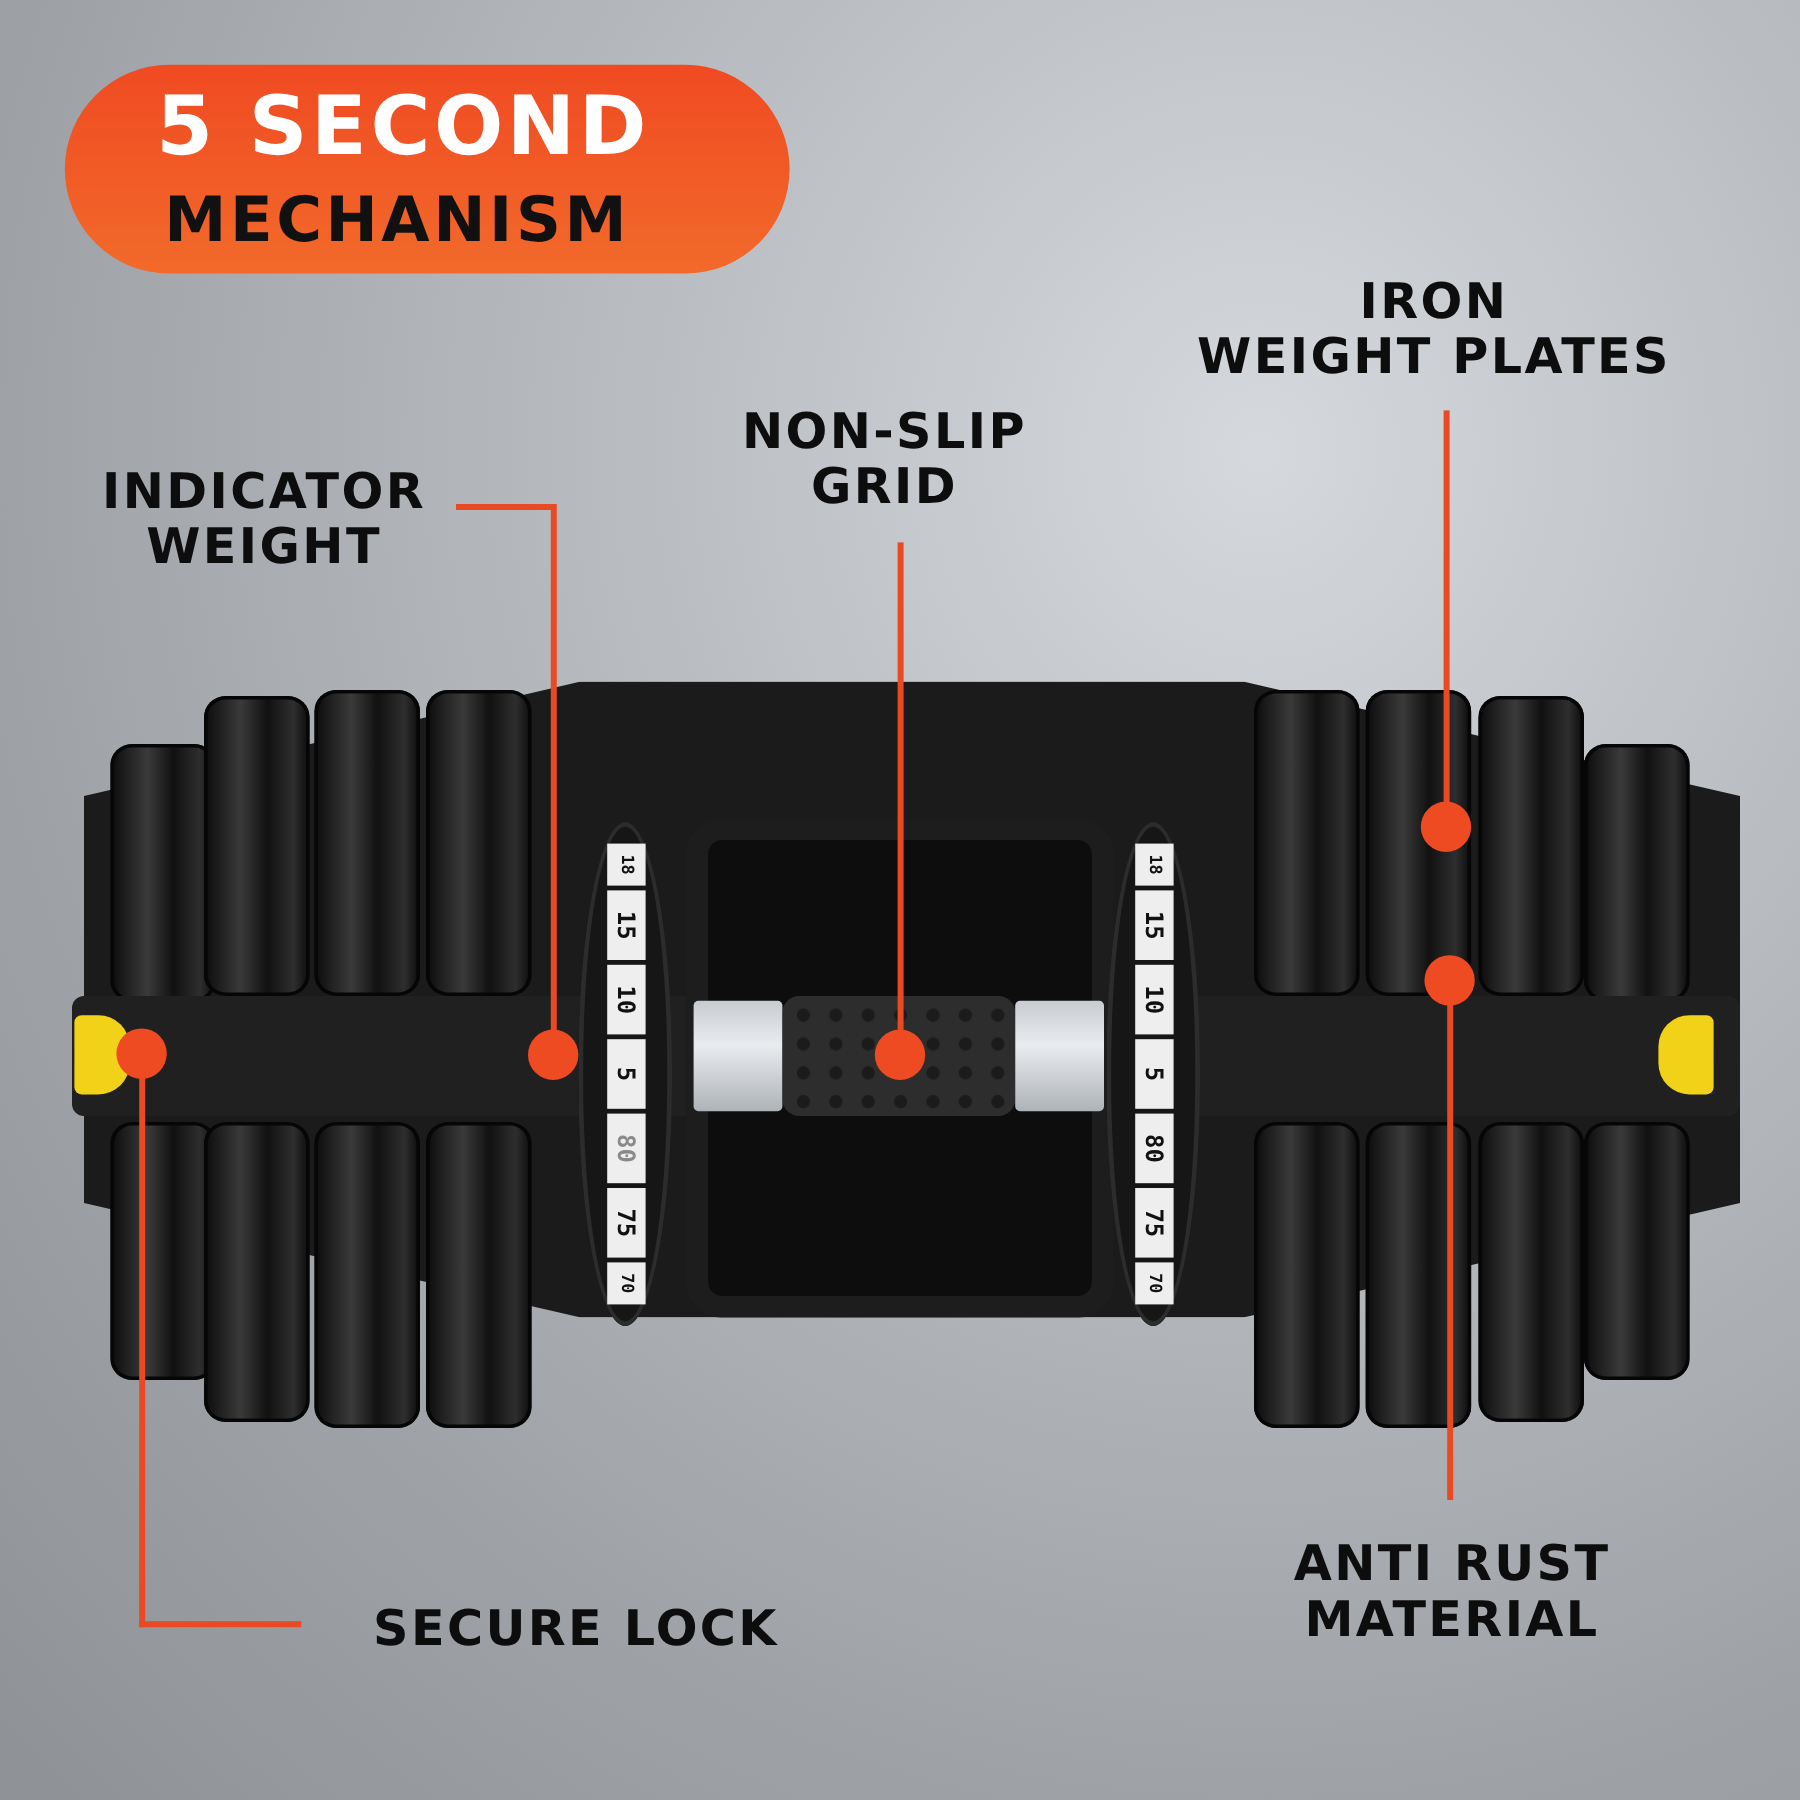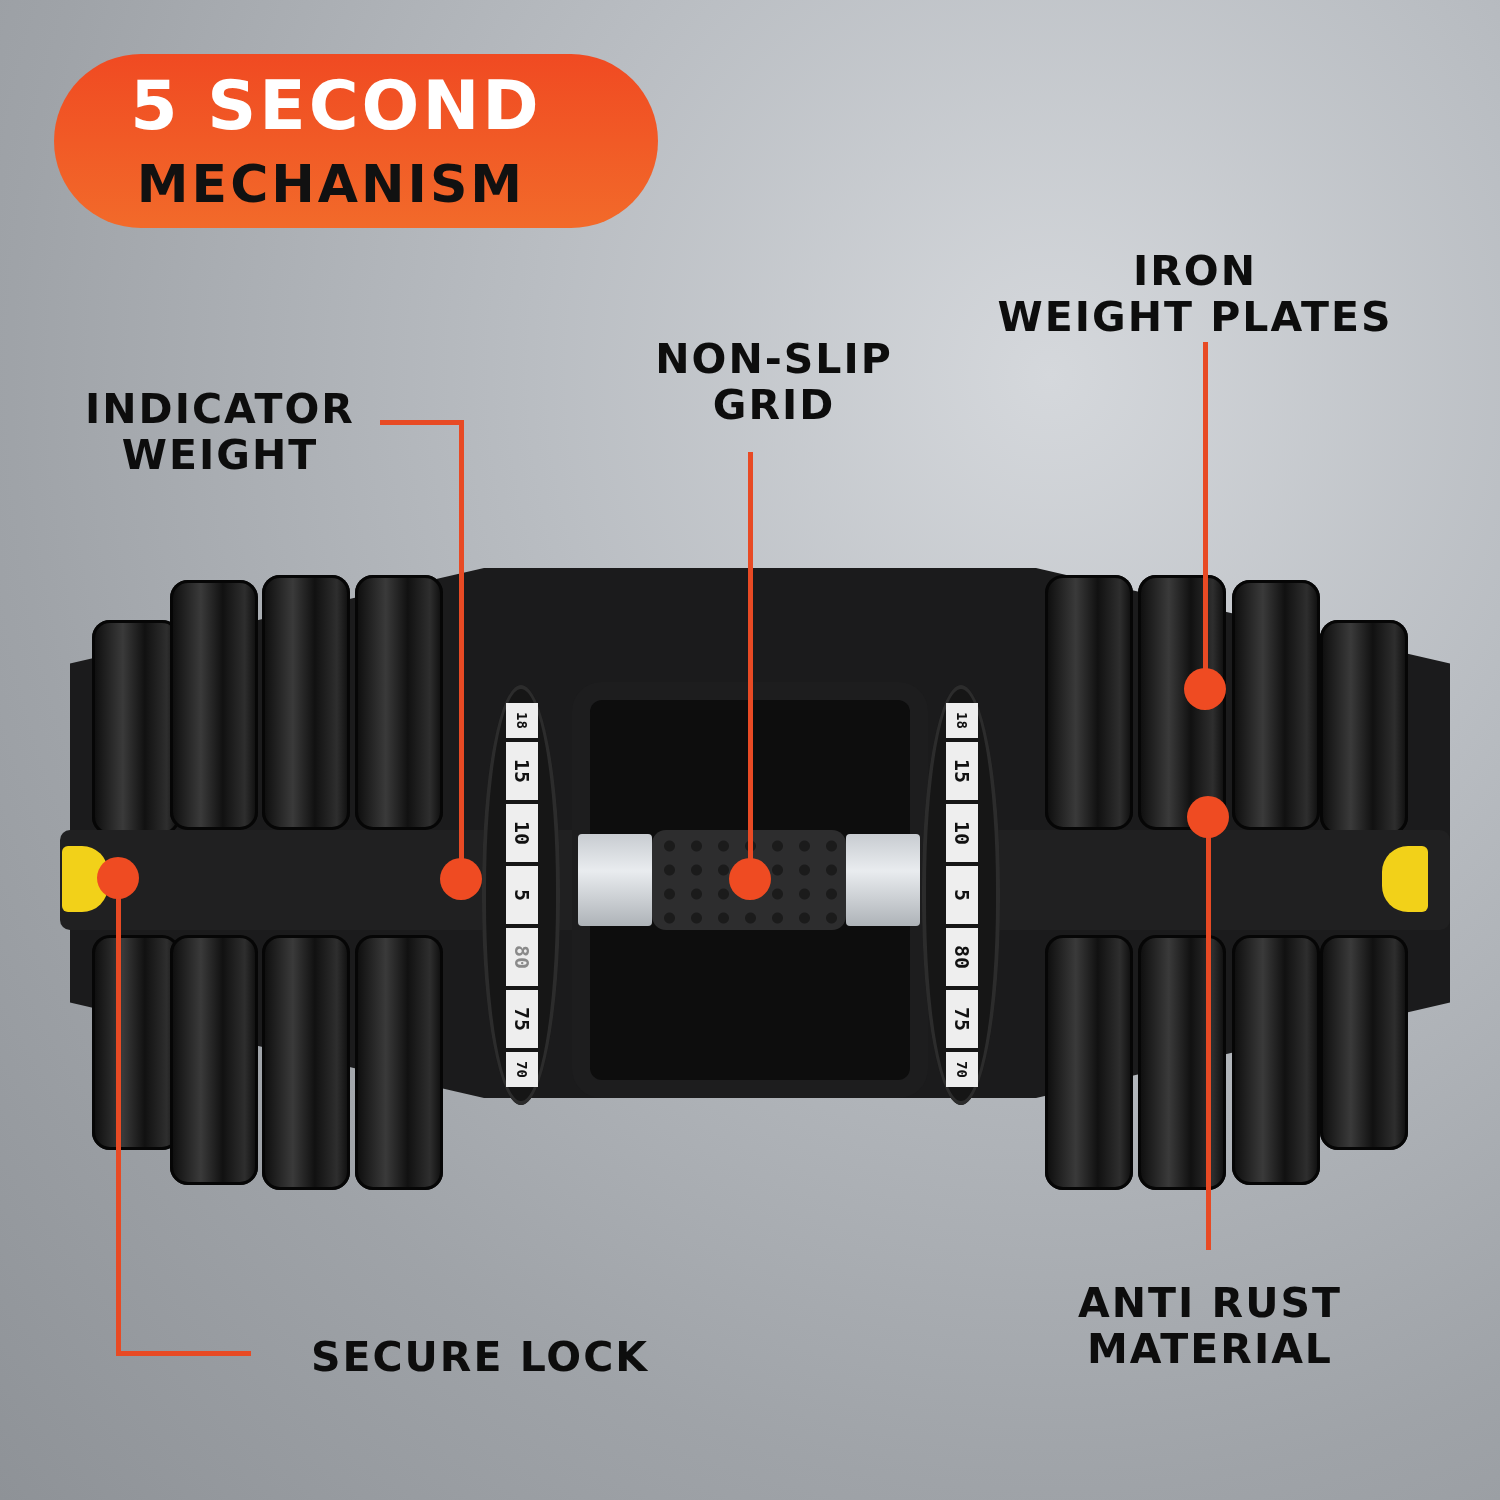--- a/index.html
+++ b/index.html
@@ -149,25 +149,25 @@
       <div class="cell">75</div>
       <div class="cell small">70</div>
     </div>
   </div>
 
   <div class="sleeve" style="left:578px;"></div>
   <div class="sleeve" style="left:846px;"></div>
   <div class="grip"></div>
 </div>
 
-<div class="label" style="left:970px; top:228px; width:450px;margin-top:20px;">
+<div class="label" style="left:970px; top:228px; width:450px;">
   <div>IRON</div>
   <div>WEIGHT PLATES</div>
 </div>
-<div class="label" style="left:624px; top:336px; width:300px;">
+<div class="label" style="left:587px; top:336px; width:300px;">
   <div>NON-SLIP</div>
   <div>GRID</div>
 </div>
 <div class="label" style="left:60px; top:386px; width:320px;">
   <div>INDICATOR</div>
   <div>WEIGHT</div>
 </div>
 <div class="label" style="left:290px; top:1334px; width:380px;">
   <div>SECURE LOCK</div>
 </div>

